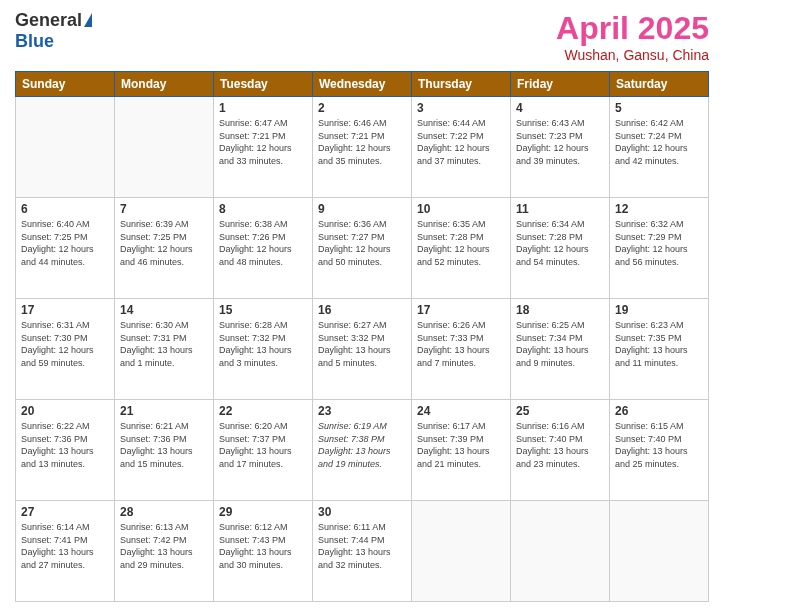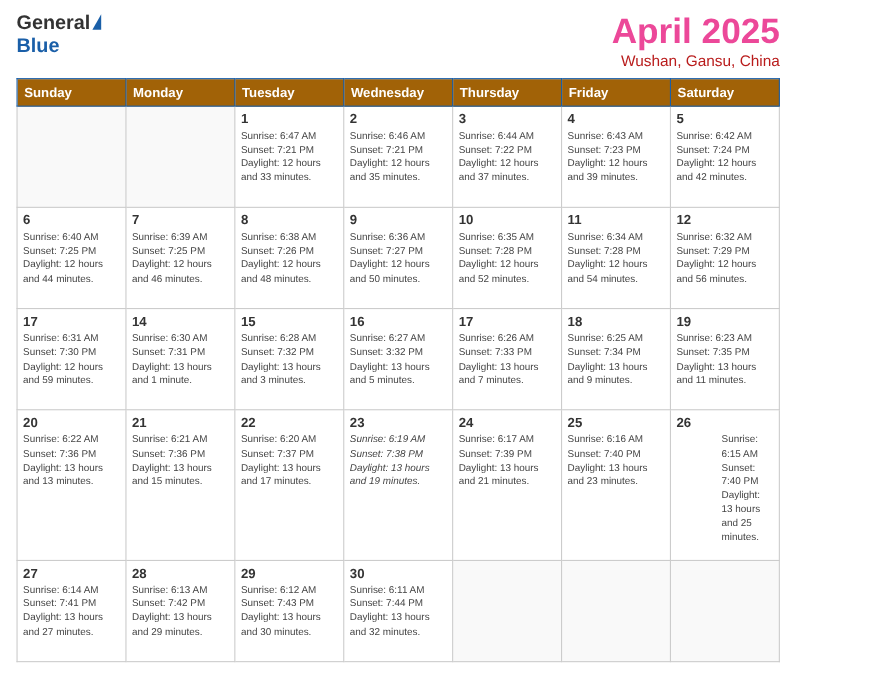--- a/index.html
+++ b/index.html
@@ -291,21 +291,21 @@
 Daylight: 13 hours and 21 minutes.</div>
           </td>
           <td>
             <span class="day-number">25</span>
             <div class="day-info" style="white-space: pre-line;">Sunrise: 6:16 AM
 Sunset: 7:40 PM
 Daylight: 13 hours and 23 minutes.</div>
           </td>
           <td>
             <span class="day-number">26</span>
-            <div class="day-info" style="white-space: pre-line; margin-left: 41px;">Sunrise: 6:15 AM
+            <div class="day-info" style="white-space: pre-line;">Sunrise: 6:15 AM
 Sunset: 7:40 PM
 Daylight: 13 hours and 25 minutes.</div>
           </td>
         </tr>
         <tr>
           <td>
             <span class="day-number">27</span>
             <div class="day-info" style="white-space: pre-line;">Sunrise: 6:14 AM
 Sunset: 7:41 PM
 Daylight: 13 hours and 27 minutes.</div>

